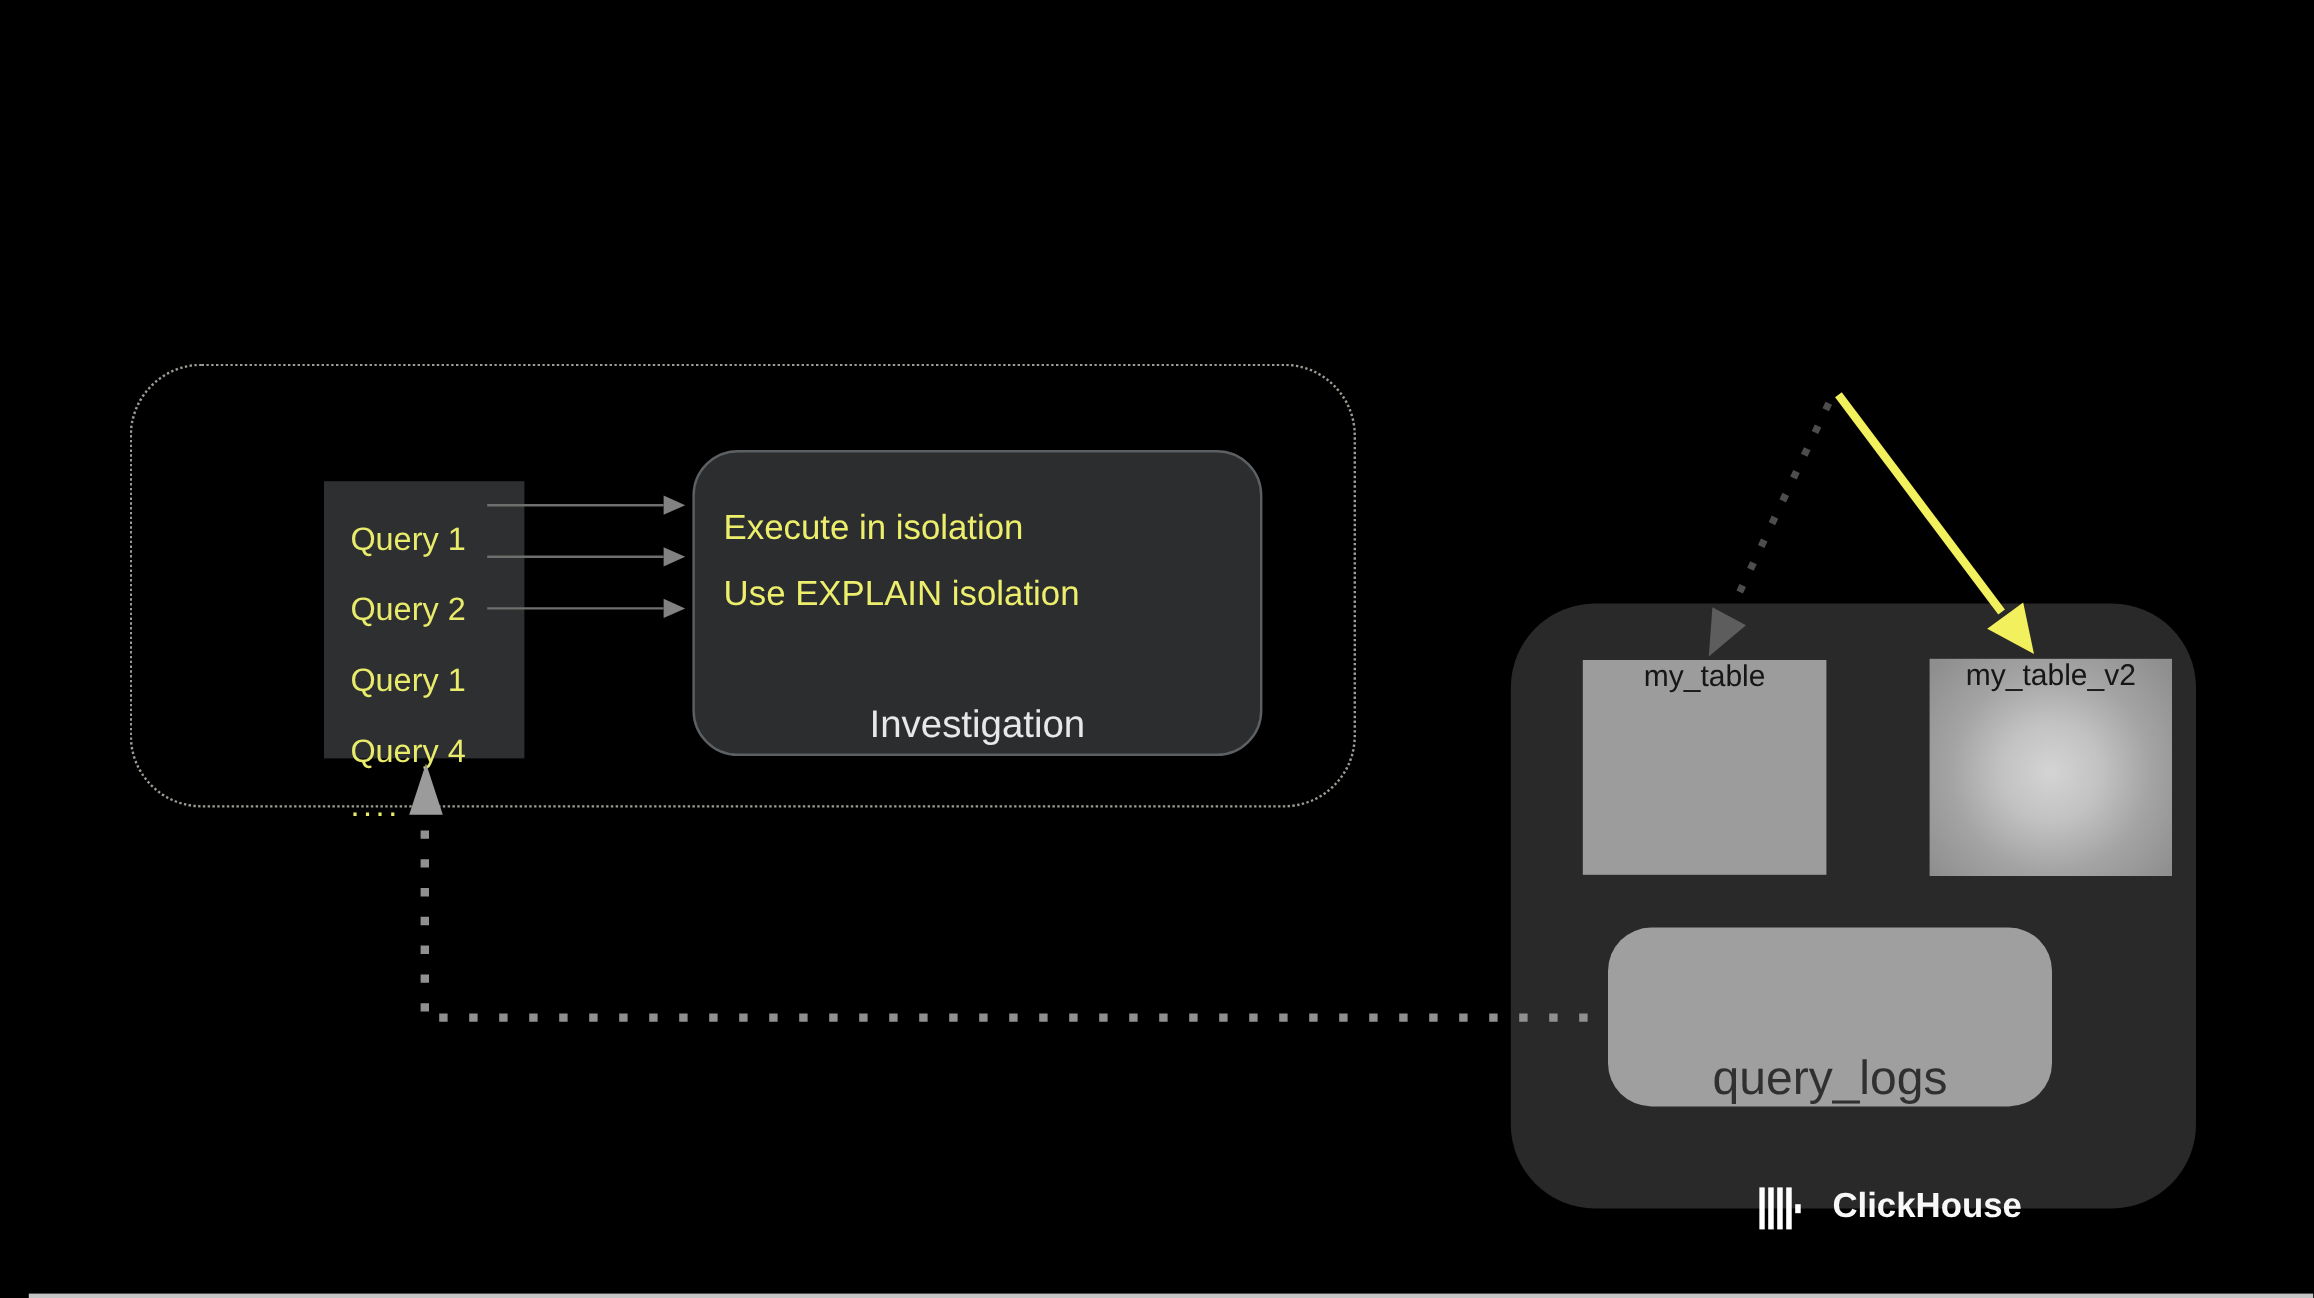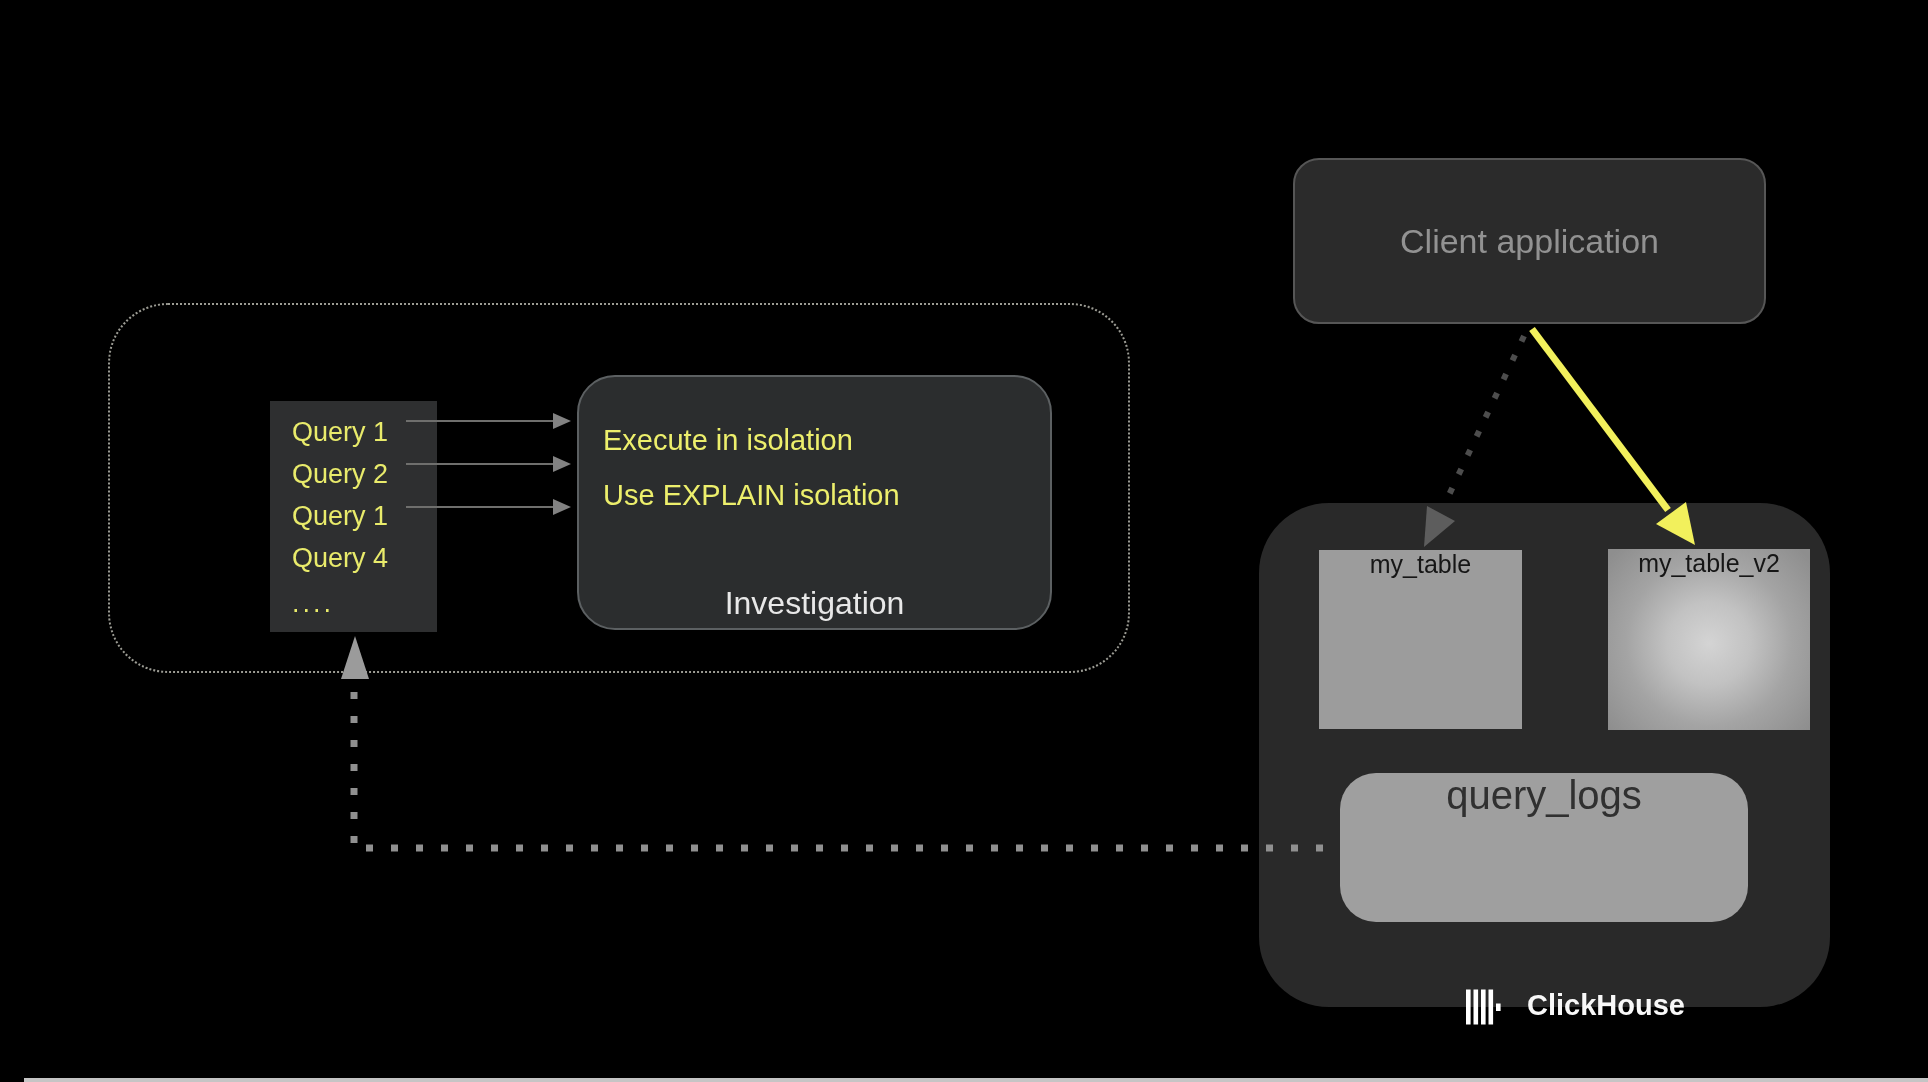--- a/index.html
+++ b/index.html
@@ -32,20 +32,21 @@
     width: 167px; height: 231px;
     background: #2e2f30;
     box-sizing: border-box;
     padding: 10px 0 0 22px;
   }
   .query-box .q-item {
     font-size: 27px;
     line-height: 42px;
     color: #e9eb6b;
     white-space: nowrap;
+    margin-top: 17px;
   }
   .query-box .q-ellipsis {
     margin-top: 3px;
     letter-spacing: 3px;
   }
 
   
   .investigation-box {
     left: 577px; top: 375px;
     width: 475px; height: 255px;
@@ -101,25 +102,25 @@
     font-size: 25px;
     color: #161616;
   }
   .my-table { left: 1319px; top: 550px; width: 203px; height: 179px; }
   .my-table-v2 {
     left: 1608px; top: 549px; width: 202px; height: 181px;
     background: radial-gradient(circle at 50% 52%, #d4d4d4 0%, #c2c2c2 30%, #a4a4a4 60%, #8e8e8e 95%);
   }
   .query-logs {
     left: 1340px; top: 773px;
-    width: 408px; height: 149px;
+    width: 370px; height: 149px;
     background: #9f9f9f;
     border-radius: 36px;
     display: flex;
-    align-items: flex-start;
+    align-items: flex-end;
     justify-content: center;
     font-size: 40px;
     color: #303030;
   }
 
   
   .brand {
     left: 1466px; top: 989px;
     height: 42px;
     display: flex;
@@ -162,23 +163,20 @@
     <div class="q-item">Query 4</div>
     <div class="q-item q-ellipsis">....</div>
   </div>
 
   <div class="abs investigation-box">
     <div class="note">Execute in isolation</div>
     <div class="note gap">Use EXPLAIN isolation</div>
     <div class="inv-label">Investigation</div>
   </div>
 
-  <div class="abs client-box">
-    <span>Client application</span>
-  </div>
 
   <div class="abs ch-container"></div>
 
   <div class="abs table-box my-table">
     <span>my_table</span>
   </div>
 
   <div class="abs table-box my-table-v2">
     <span>my_table_v2</span>
   </div>

